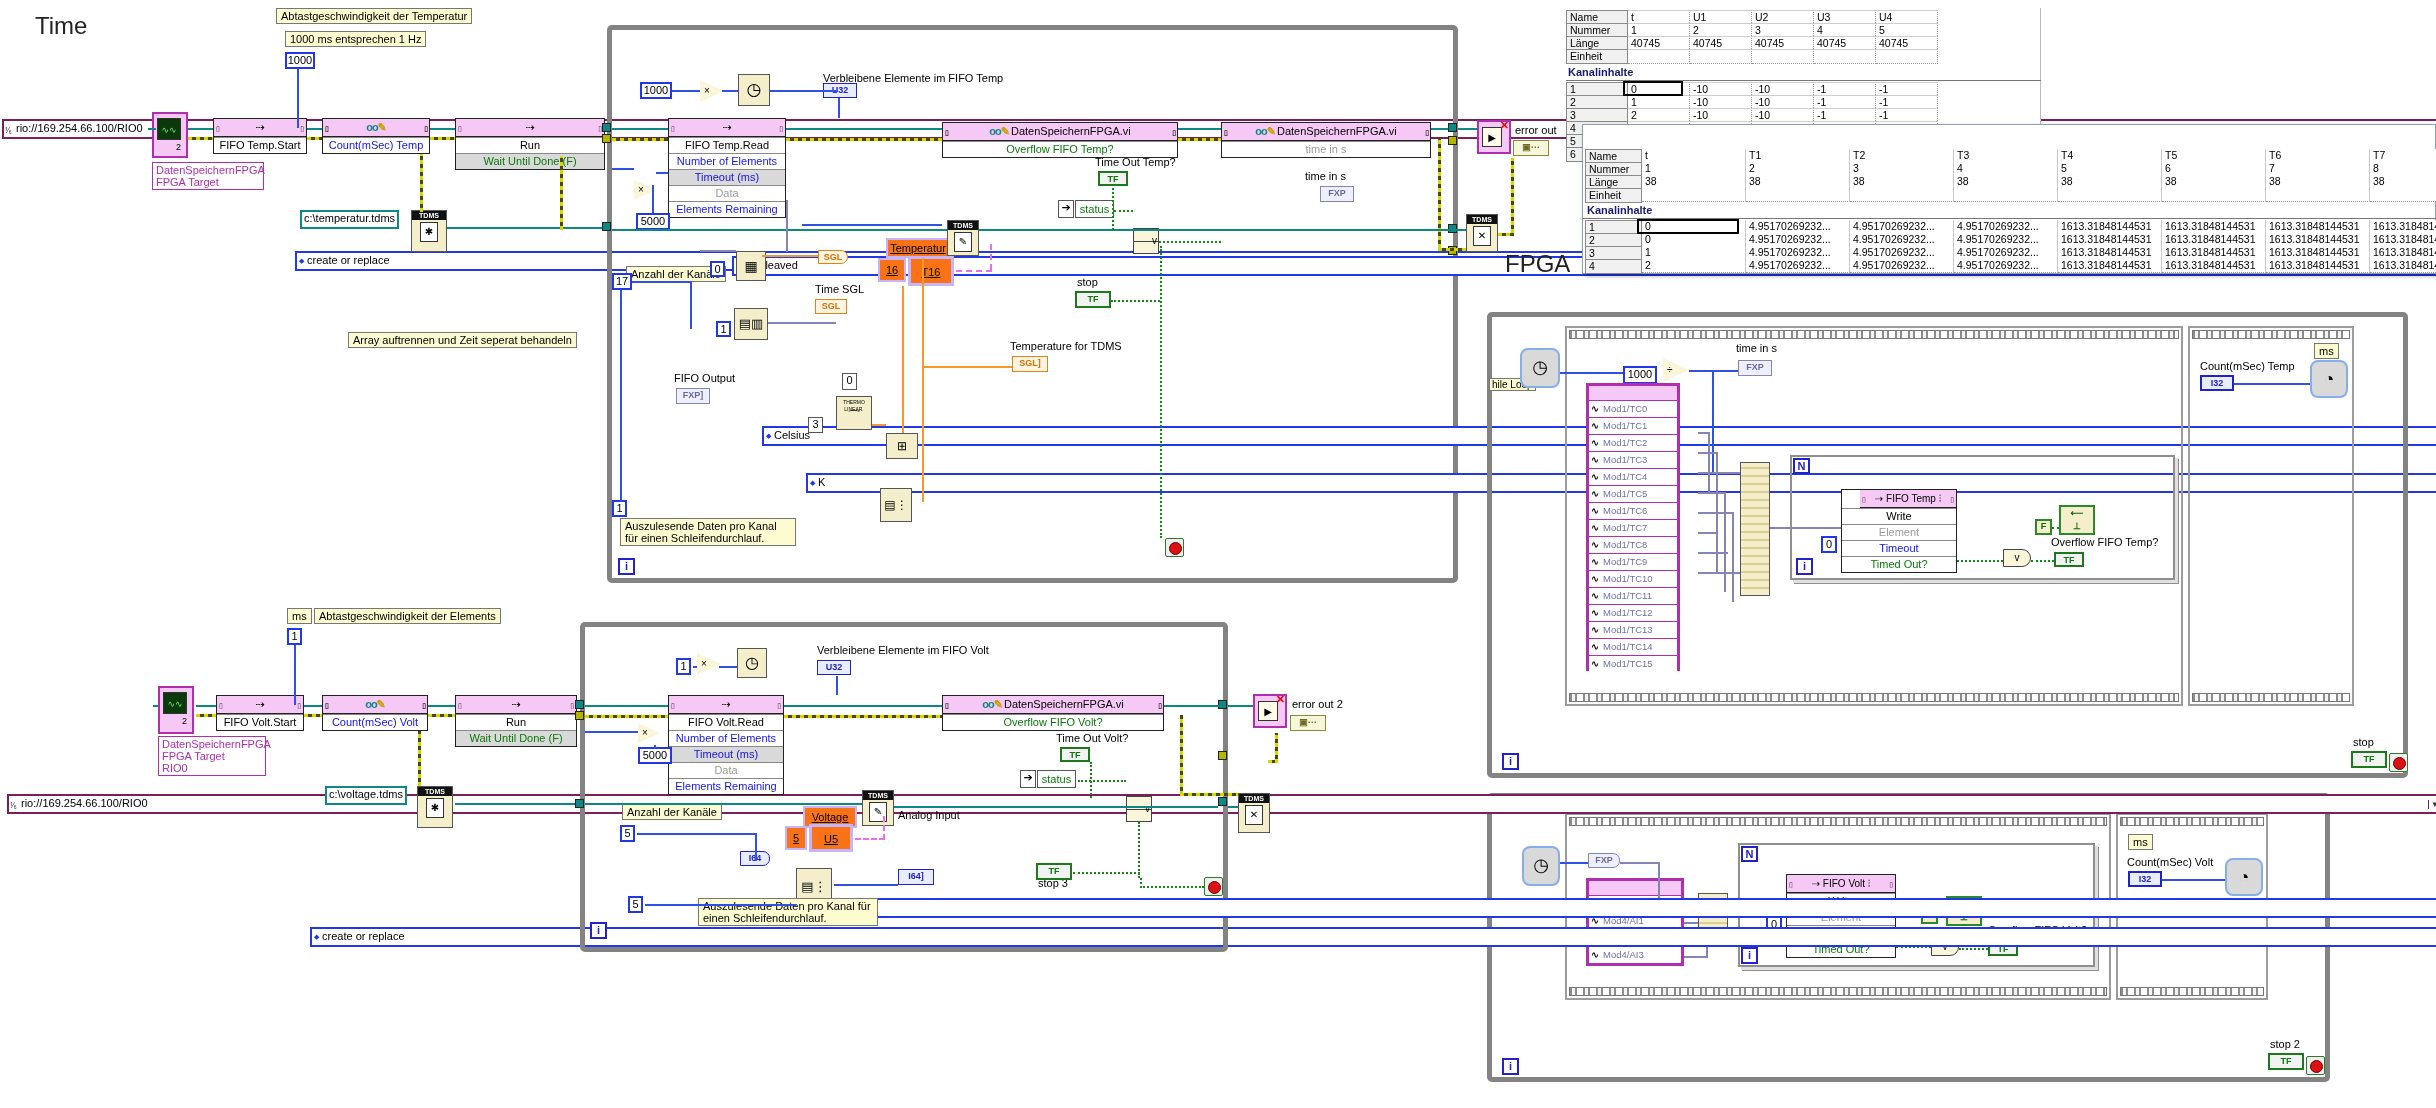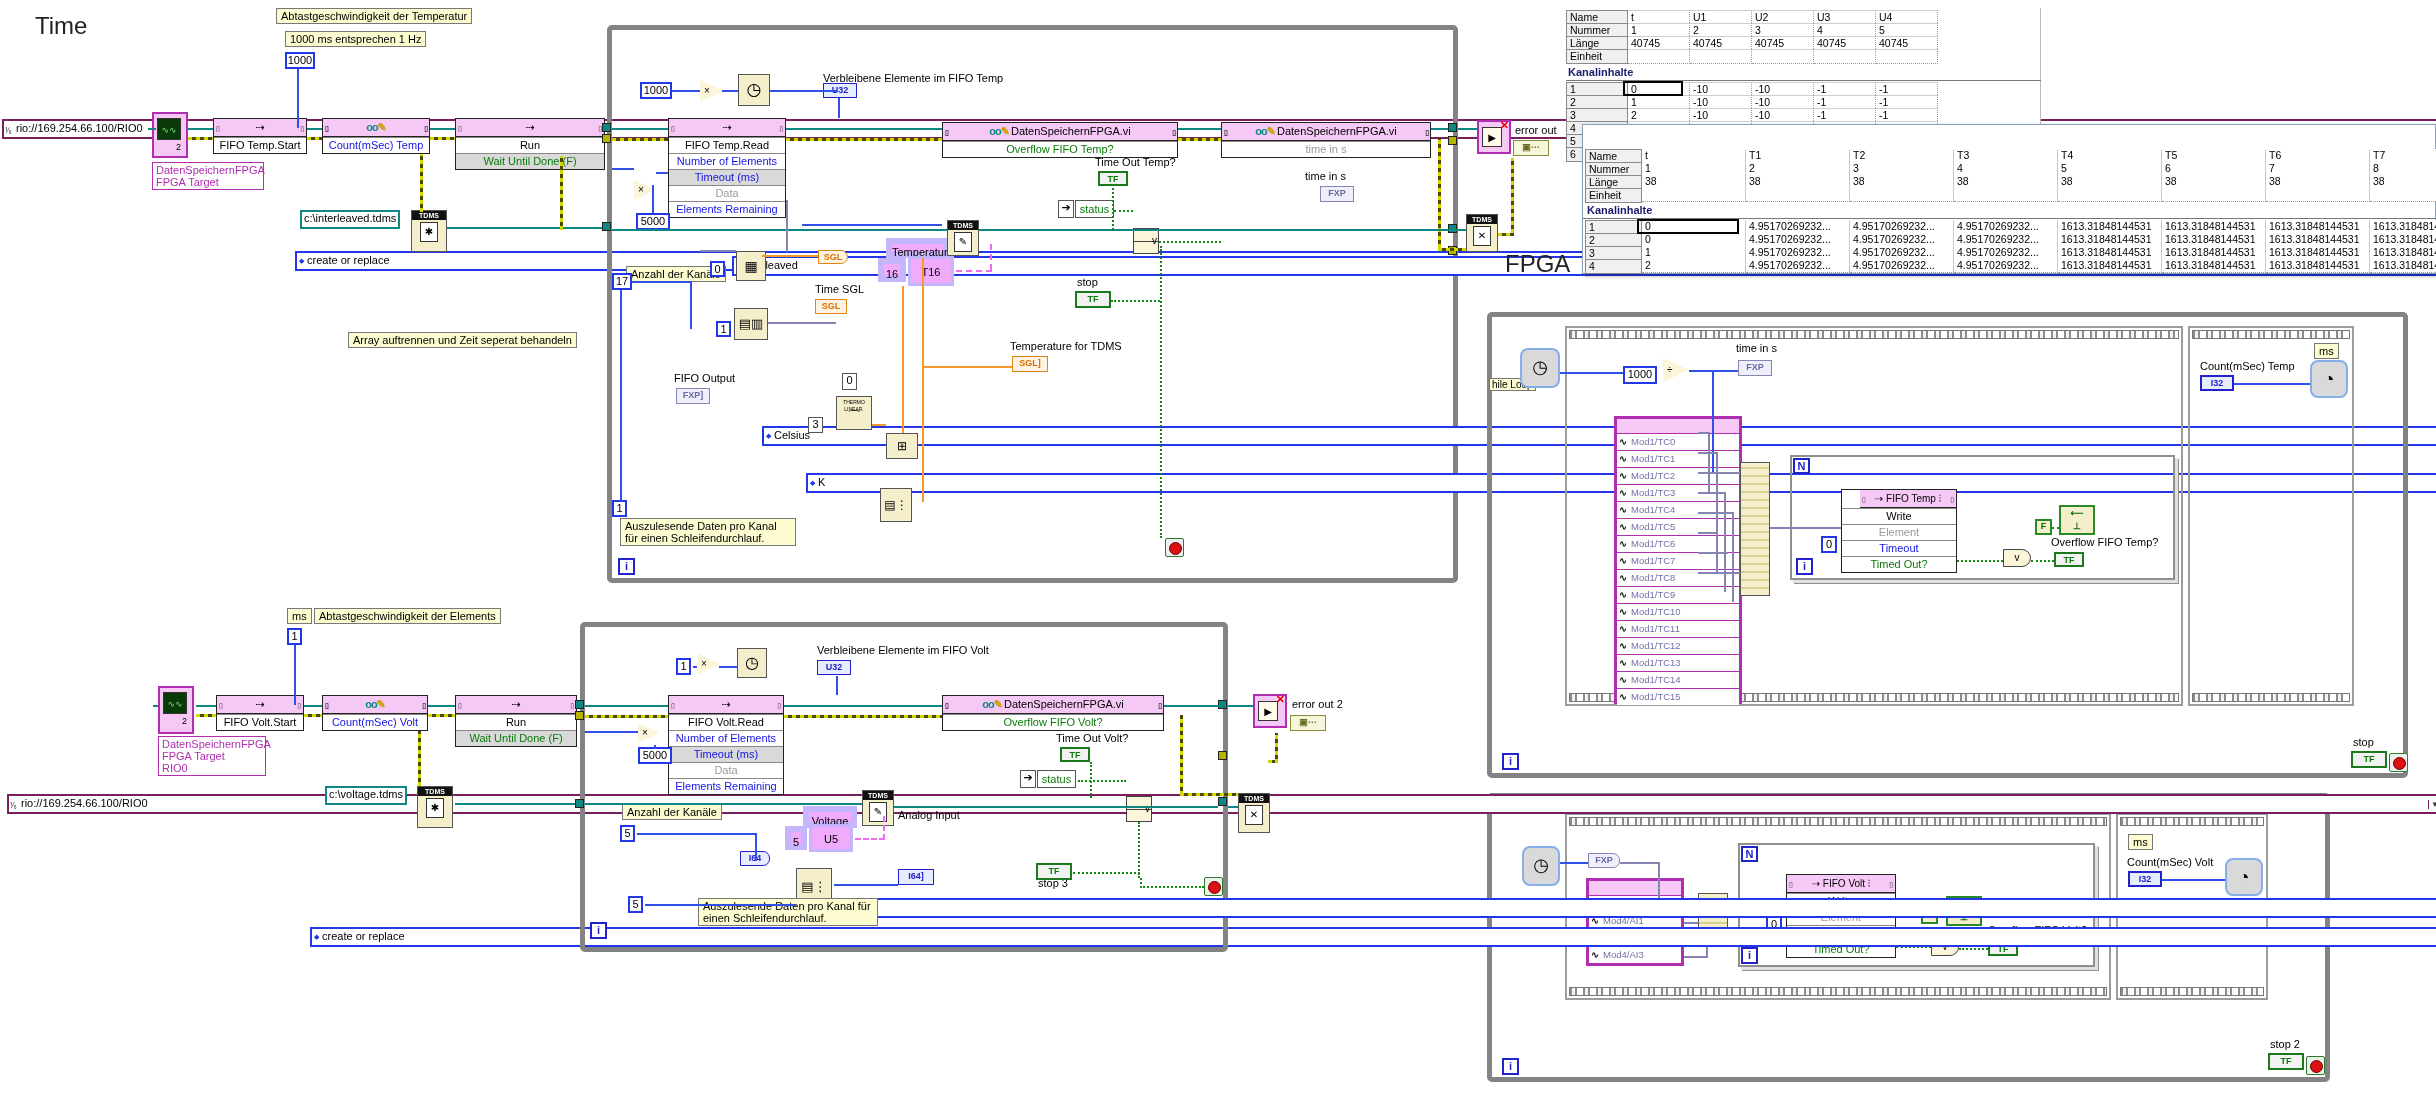--- a/index.html
+++ b/index.html
@@ -42,21 +42,21 @@
   .fstrip{background:repeating-linear-gradient(90deg,#8c8c8c 0 2px,#f4f4f4 2px 5px,#8c8c8c 5px 7px,#ffffff 7px 13px);border:1px solid #777;height:9px;}
   .forloop{border:2px solid #8f8f8f;box-shadow:3px 3px 0 #e0e0e0,4px 4px 0 #8f8f8f;background:transparent;}
   .nbox{border:2px solid #2222cc;color:#2222cc;background:#fff;font-weight:bold;text-align:center;font-size:11px;line-height:12px;}
   .ico{background:#f4eecb;border:1px solid #555;text-align:center;}
   .clockico{background:#d9d9d9;border:2px solid #86aee8;border-radius:8px;text-align:center;font-size:18px;line-height:34px;}
   .tdmscap{background:#111;color:#fff;font-weight:bold;font-size:7px;text-align:center;line-height:9px;letter-spacing:0;}
   .page{background:#fff;border:1px solid #333;margin:2px auto;width:16px;height:18px;font-size:10px;line-height:18px;}
   .iolist{border:3px solid #b02fb0;background:#f6c8f6;}
   .iorow{background:#fff;border-top:1px solid #b02fb0;height:16px;line-height:16px;font-size:9.5px;color:#7070a8;white-space:nowrap;padding-left:14px;position:relative;}
   .iorow::before{content:"∿";position:absolute;left:2px;color:#111;font-weight:bold;}
-  .pinkbox{border:6px solid #c4b5fd;background:#f0abfc;text-align:center;}
+  .pinkbox{border:2px solid #c4b5fd;background:#f97316;text-align:center;text-decoration:underline;}
   .stopbtn{background:#efefef;border:1px solid #2a7a2a;border-radius:2px;}
   .stopbtn::before{content:"";position:absolute;left:3px;top:3px;width:11px;height:11px;border-radius:50%;background:#dd1111;border:1px solid #600;}
   .orbox{background:#fbf6da;border:1px solid #444;border-radius:0 10px 10px 0;text-align:center;font-size:10px;line-height:16px;}
   .tri{background:#fbf6da;clip-path:polygon(0 0,100% 50%,0 100%);text-align:left;font-size:10px;padding-left:4px;}
   
   .wt{height:2px;background:#0d8884;}
   .we{height:3px;background:repeating-linear-gradient(90deg,#d6d600 0 4px,#4a4a00 4px 8px);}
   .wev{width:3px;background:repeating-linear-gradient(0deg,#d6d600 0 4px,#4a4a00 4px 8px);}
   .wb{height:2px;background:#3050e8;} .wbv{width:2px;background:#3050e8;}
   .wo{height:2px;background:#f59a2a;} .wov{width:2px;background:#f59a2a;}
@@ -103,21 +103,21 @@
   </div>
   <div class="ab nd" style="left:322px;top:118px;width:108px;">
     <div class="ndh glz">oo<span class="pcl">✎</span></div>
     <div class="ndr bt">Count(mSec) Temp</div>
   </div>
   <div class="ab nd" style="left:455px;top:118px;width:150px;">
     <div class="ndh">⇢</div>
     <div class="ndr">Run</div>
     <div class="ndr gt gb">Wait Until Done (F)</div>
   </div>
-  <div class="ab path" style="left:300px;top:210px;height:19px;">c:\interleaved.tdms</div>
+  <div class="ab path" style="left:300px;top:210px;height:19px;">c:\temperatur.tdms</div>
   <div class="ab enum" style="left:295px;top:231px;height:20px;">create or replace</div>
   <div class="ab ico" style="left:411px;top:210px;width:36px;height:42px;">
     <div class="tdmscap">TDMS</div>
     <div class="page">✱</div>
   </div>
   <div class="ab lbl" style="left:348px;top:332px;">Array auftrennen und Zeit seperat behandeln</div>
 
   <div class="ab wt" style="left:148px;top:128px;width:8px;"></div>
   <div class="ab wt" style="left:188px;top:128px;width:25px;"></div>
   <div class="ab wt" style="left:307px;top:128px;width:15px;"></div>
@@ -489,21 +489,21 @@
     <div class="fstrip ab" style="left:2px;bottom:2px;right:2px;"></div>
   </div>
   <div class="ab film" style="left:2188px;top:326px;width:166px;height:380px;">
     <div class="fstrip ab" style="left:2px;top:2px;right:2px;"></div>
     <div class="fstrip ab" style="left:2px;bottom:2px;right:2px;"></div>
   </div>
   <div class="ab cst" style="left:1623px;top:366px;width:34px;height:18px;">1000</div>
   <div class="ab tri" style="left:1663px;top:358px;width:26px;height:24px;line-height:24px;">÷</div>
   <div class="ab txt" style="left:1736px;top:342px;">time in s</div>
   <div class="ab bdg t-p" style="left:1738px;top:360px;width:34px;height:16px;">FXP</div>
-  <div class="ab iolist" style="left:1586px;top:416px;width:128px;height:288px;margin-left:28px;">
+  <div class="ab iolist" style="left:1586px;top:383px;width:94px;height:288px;">
     <div style="height:14px;"></div>
     <div>
         <div class="iorow">Mod1/TC0</div>
         <div class="iorow">Mod1/TC1</div>
         <div class="iorow">Mod1/TC2</div>
         <div class="iorow">Mod1/TC3</div>
         <div class="iorow">Mod1/TC4</div>
         <div class="iorow">Mod1/TC5</div>
         <div class="iorow">Mod1/TC6</div>
         <div class="iorow">Mod1/TC7</div>

